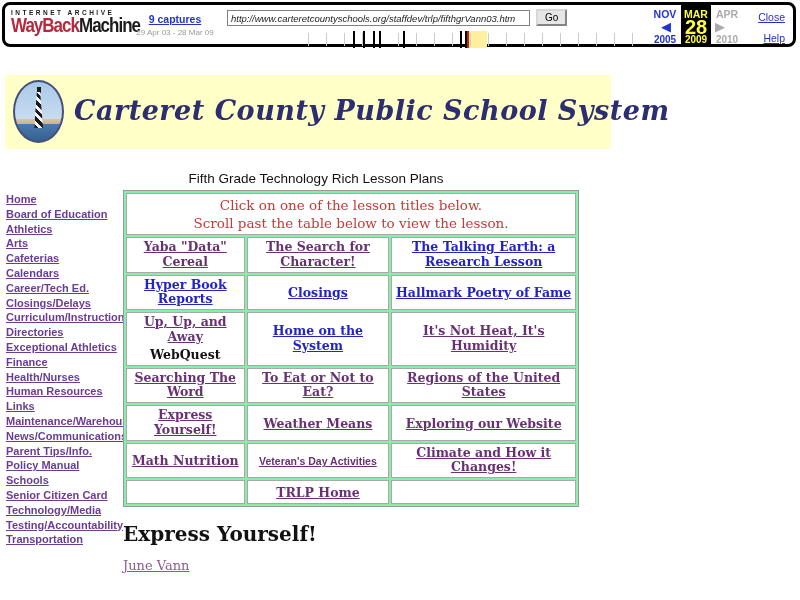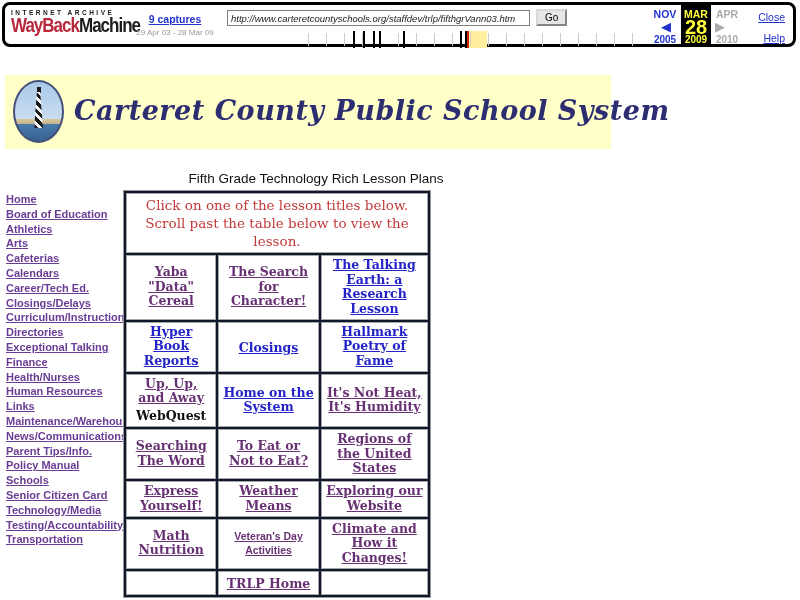--- a/index.html
+++ b/index.html
@@ -61,22 +61,22 @@
                   font-size:27px; color:#2d2d72; white-space:nowrap; letter-spacing:0.5px; }
 
   
   .sidebar { left:6px; top:192px; width:116px;font-weight:bold; }
   .side-link { display:block; color:#6a3c94; font-size:11px; line-height:14.8px;
                text-decoration:underline; cursor:pointer; white-space:nowrap; }
 
   
   .main { left:123px; top:171px; width:386px; }
   .page-title { font-size:13.5px; color:#111; text-align:center; margin-bottom:4px; }
-  table.lessons { width:308px; border:1px solid #999; border-collapse:separate;
-                  border-spacing:2px; background:#0f172a; }
+  table.lessons { width:456px; border:1px solid #999; border-collapse:separate;
+                  border-spacing:2px; background:#86efac; }
   table.lessons td { border:1px solid #a8a8a8; text-align:center; vertical-align:middle;
                      padding:2px 3px; background:#fff; }
   .instr { color:#c23a3a; font-family:"DejaVu Serif", serif; font-size:13.5px;
            line-height:16.5px; }
   .cell-link { font-family:"DejaVu Serif", serif; font-weight:bold; font-size:12.5px;
                line-height:14.5px; text-decoration:underline; cursor:pointer;
                display:inline-block; }
   .cell-link.link { color:#2323c8; }
   .cell-link.visited { color:#673173; }
   .cell-link.small { font-family:"Liberation Sans", sans-serif; font-size:10.5px; }
@@ -166,21 +166,21 @@
     <a class="side-link">Home</a>
     <a class="side-link">Board of Education</a>
     <a class="side-link">Athletics</a>
     <a class="side-link">Arts</a>
     <a class="side-link">Cafeterias</a>
     <a class="side-link">Calendars</a>
     <a class="side-link">Career/Tech Ed.</a>
     <a class="side-link">Closings/Delays</a>
     <a class="side-link">Curriculum/Instruction</a>
     <a class="side-link">Directories</a>
-    <a class="side-link">Exceptional Talking</a>
+    <a class="side-link">Exceptional Athletics</a>
     <a class="side-link">Finance</a>
     <a class="side-link">Health/Nurses</a>
     <a class="side-link">Human Resources</a>
     <a class="side-link">Links</a>
     <a class="side-link">Maintenance/Warehouse</a>
     <a class="side-link">News/Communications</a>
     <a class="side-link">Parent Tips/Info.</a>
     <a class="side-link">Policy Manual</a>
     <a class="side-link">Schools</a>
     <a class="side-link">Senior Citizen Card</a>

